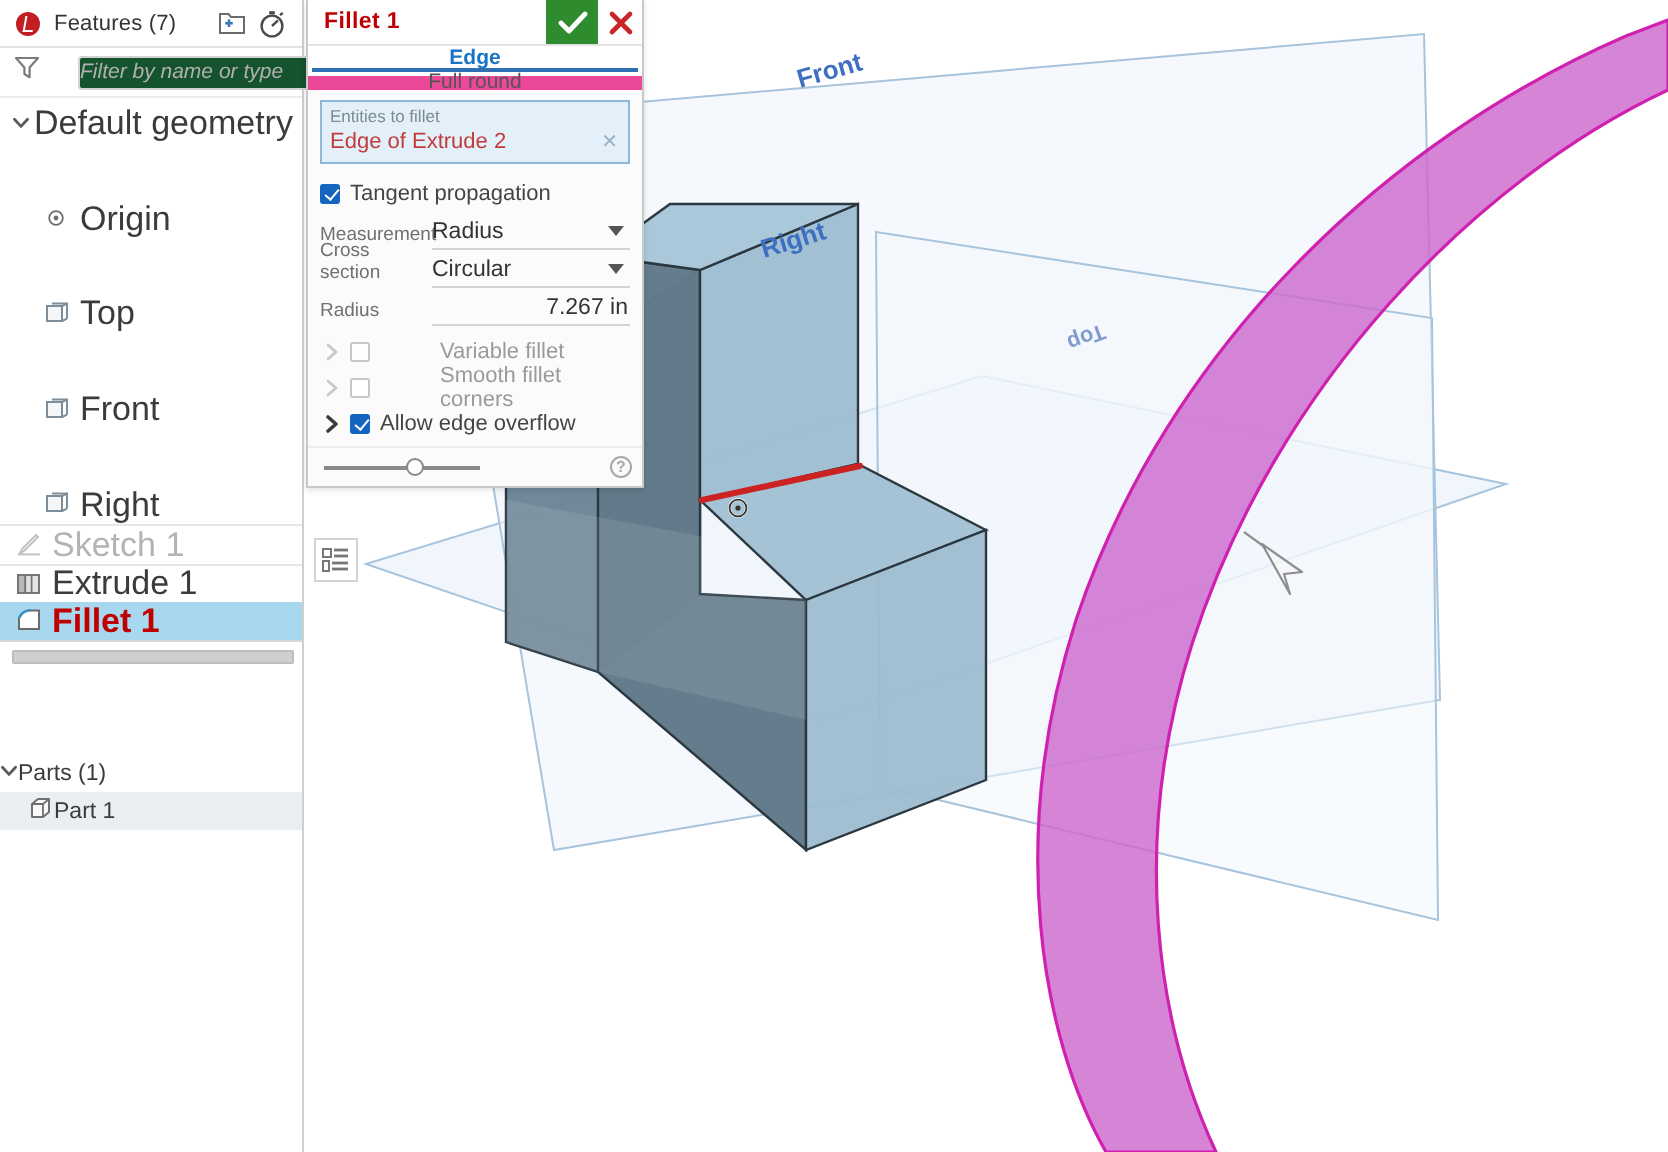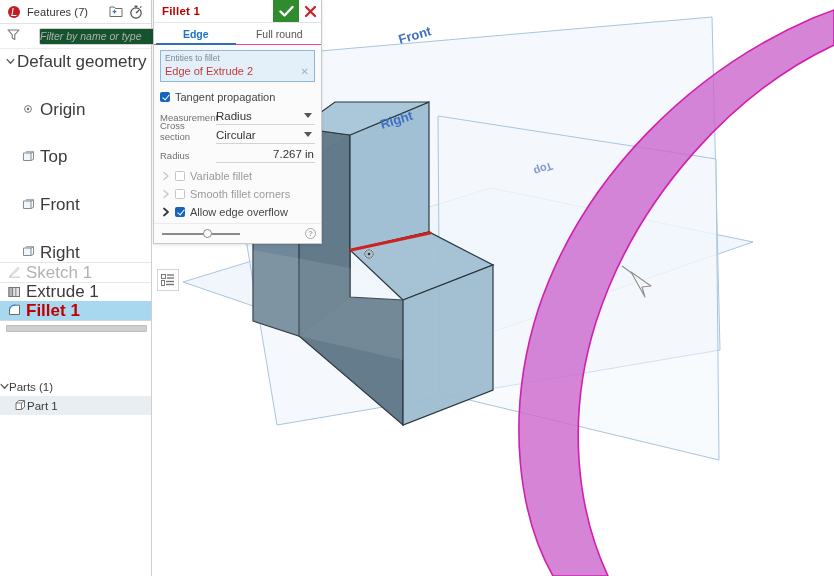--- a/index.html
+++ b/index.html
@@ -183,21 +183,22 @@
     width: 22px;
     display: flex; align-items: center; justify-content: center;
     flex: 0 0 auto;
     background: #fff;
   }
 
   #dlg-tabs {
     height: 22px;
     display: flex;
     background: #fff;
-    border-bottom: 1px solid #ec4899;
+    border-bottom: 7px solid #ec4899;
+    flex-direction: column;
   }
   .dtab {
     flex: 1 1 50%;
     display: flex; align-items: center; justify-content: center;
     font-size: 10.5px;
     color: #555;
     position: relative;
     cursor: default;
   }
   .dtab.active { color: #1a73c4; font-weight: bold; }
@@ -259,21 +260,21 @@
   .cbox.checked::after {
     content: "";
     position: absolute;
     left: 3px; top: 0.5px;
     width: 3px; height: 6px;
     border-right: 1.6px solid #fff;
     border-bottom: 1.6px solid #fff;
     transform: rotate(40deg);
   }
   .chk-label { font-size: 11px; color: #444; }
-  .chk-label.muted { color: #9a9a9a; }
+  .chk-label.muted { color: #9a9a9a; margin-left: 30px; }
 
   .field-row {
     display: flex; align-items: flex-end;
     height: 18px;
     margin-bottom: 1px;
   }
   .field-name {
     font-size: 9.5px;
     color: #707070;
     width: 56px;

